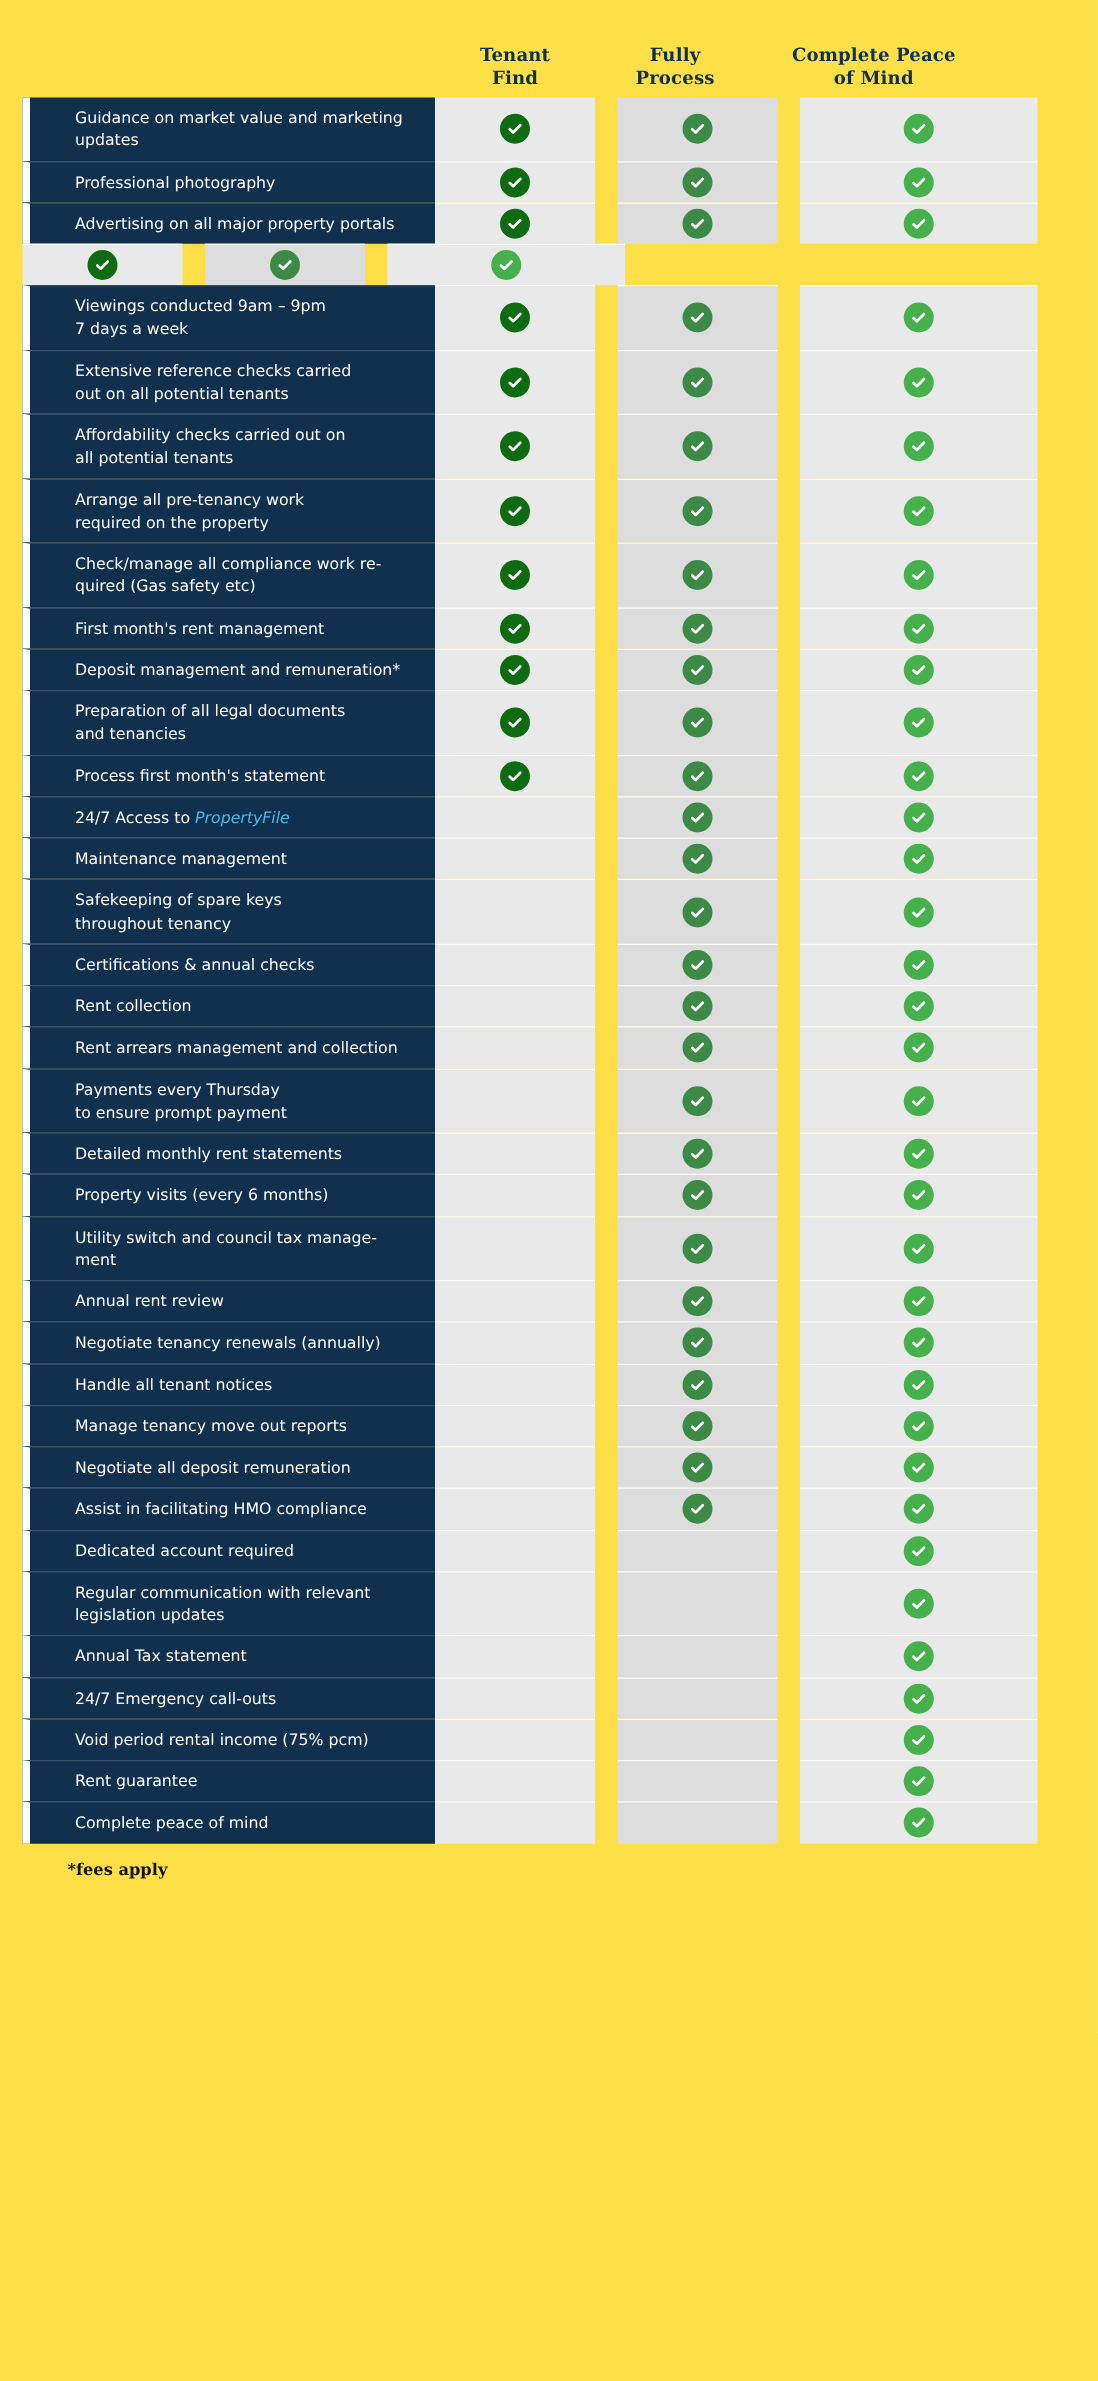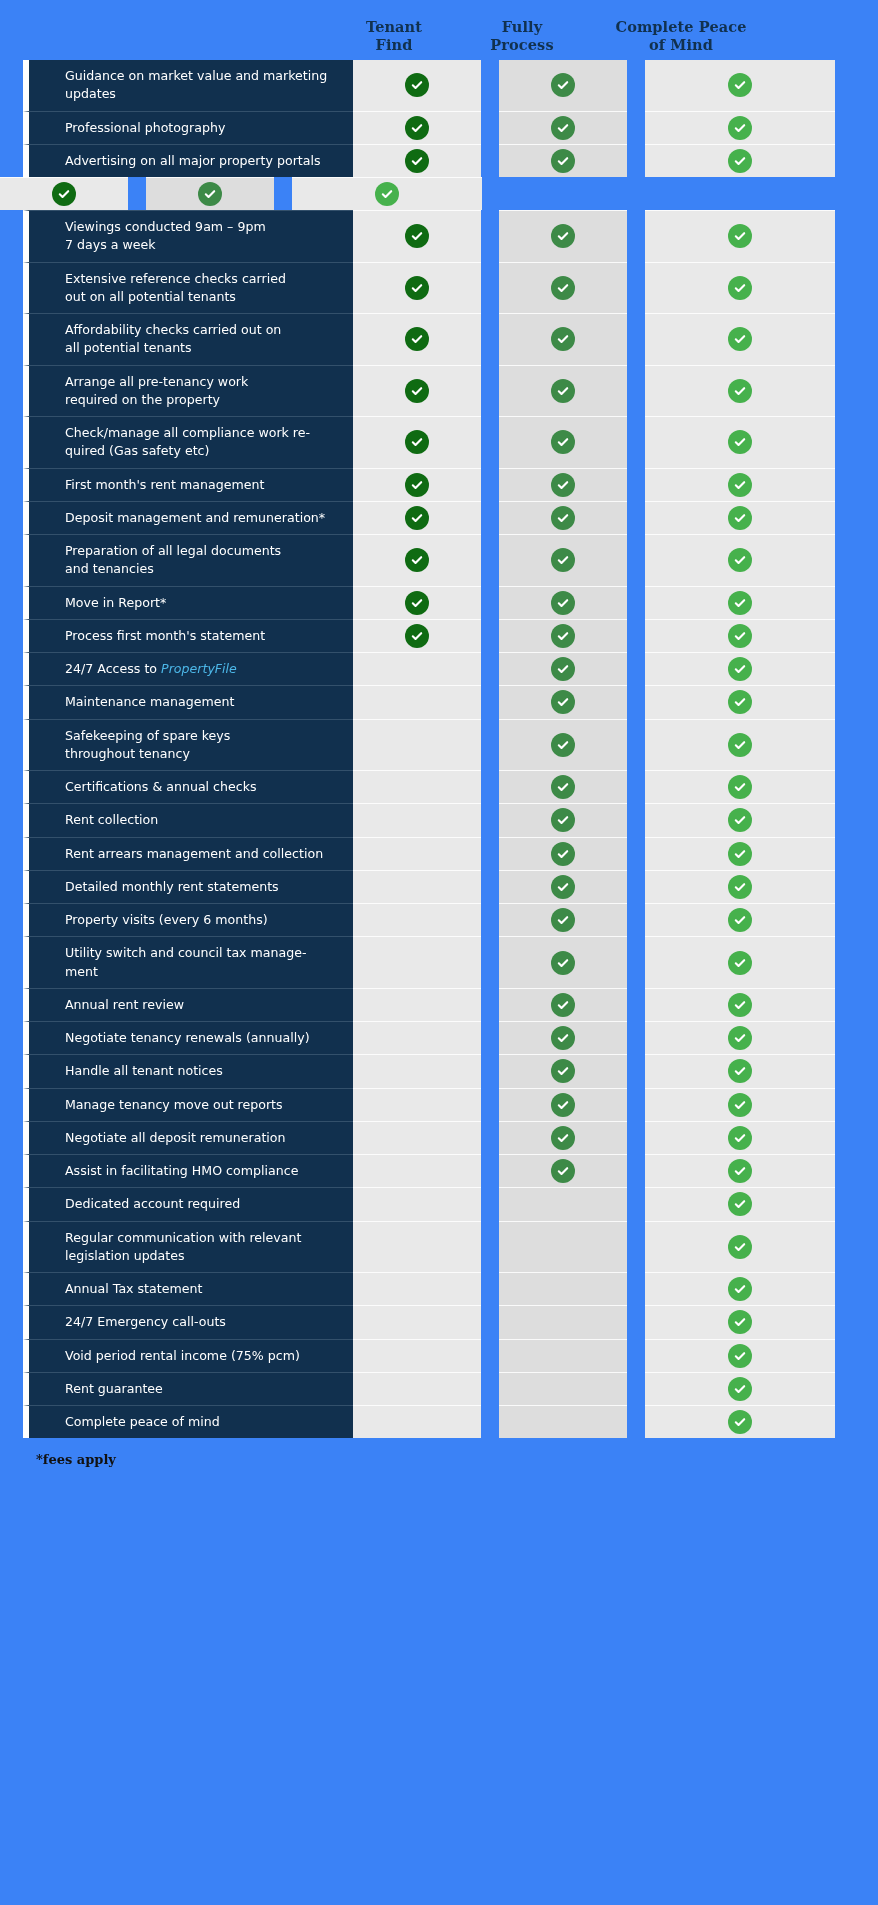--- a/index.html
+++ b/index.html
@@ -6,23 +6,23 @@
   body{
     width:878px;
     background:#ffffff;
     font-family:"DejaVu Sans", sans-serif;
     -webkit-font-smoothing:antialiased;
   }
   .sheet{
     position:relative;
     width:878px;
     min-height:1905px;
-    background:#3b82f6;
+    background:#fde047;
     box-sizing:border-box;
-    padding:0;
+    padding:18px;
   }
 
   
   .thead{
     display:flex;
     align-items:flex-end;
     height:60px;
     padding:0;
   }
   .th-spacer{width:330px;flex:0 0 330px;}
@@ -54,21 +54,20 @@
     background:#11304e;
     color:#ffffff;
     font-size:12.6px;
     line-height:1.45;
     display:flex;
     align-items:center;
     padding:7px 10px 7px 36px;
     box-sizing:border-box;
     border-top:1px solid #33506b;
     border-left:6px solid #ffffff;
-    margin-left:23px;
   }
   .row:first-child .cell-label{border-top:none;}
   .cell-label .pf{
     color:#4cb7e8;
     font-style:italic;
   }
   .cell-label .txt{display:block;}
 
   .cell-mark{
     flex:0 0 auto;
@@ -461,48 +460,20 @@
           <span class="check g3">
             <svg width="14" height="14" viewBox="0 0 16 16" aria-hidden="true">
               <path d="M3.2 8.4 L6.3 11.4 L12.8 4.8" fill="none" stroke="#ffffff" stroke-width="2.4" stroke-linecap="round" stroke-linejoin="round"></path>
             </svg>
           </span>
         </div>
       </div>
       <div class="row">
         <div class="cell-label">
           <span>
-            <span class="txt">Move in Report*</span>
-          </span>
-        </div>
-        <div class="cell-mark c1">
-          <span class="check g1">
-            <svg width="14" height="14" viewBox="0 0 16 16" aria-hidden="true">
-              <path d="M3.2 8.4 L6.3 11.4 L12.8 4.8" fill="none" stroke="#ffffff" stroke-width="2.4" stroke-linecap="round" stroke-linejoin="round"></path>
-            </svg>
-          </span>
-        </div>
-        <div class="cell-mark c2">
-          <span class="check g2">
-            <svg width="14" height="14" viewBox="0 0 16 16" aria-hidden="true">
-              <path d="M3.2 8.4 L6.3 11.4 L12.8 4.8" fill="none" stroke="#ffffff" stroke-width="2.4" stroke-linecap="round" stroke-linejoin="round"></path>
-            </svg>
-          </span>
-        </div>
-        <div class="cell-mark c3">
-          <span class="check g3">
-            <svg width="14" height="14" viewBox="0 0 16 16" aria-hidden="true">
-              <path d="M3.2 8.4 L6.3 11.4 L12.8 4.8" fill="none" stroke="#ffffff" stroke-width="2.4" stroke-linecap="round" stroke-linejoin="round"></path>
-            </svg>
-          </span>
-        </div>
-      </div>
-      <div class="row">
-        <div class="cell-label">
-          <span>
             <span class="txt">Process first month's statement</span>
           </span>
         </div>
         <div class="cell-mark c1">
           <span class="check g1">
             <svg width="14" height="14" viewBox="0 0 16 16" aria-hidden="true">
               <path d="M3.2 8.4 L6.3 11.4 L12.8 4.8" fill="none" stroke="#ffffff" stroke-width="2.4" stroke-linecap="round" stroke-linejoin="round"></path>
             </svg>
           </span>
         </div>
@@ -639,20 +610,45 @@
             <svg width="14" height="14" viewBox="0 0 16 16" aria-hidden="true">
               <path d="M3.2 8.4 L6.3 11.4 L12.8 4.8" fill="none" stroke="#ffffff" stroke-width="2.4" stroke-linecap="round" stroke-linejoin="round"></path>
             </svg>
           </span>
         </div>
       </div>
       <div class="row">
         <div class="cell-label">
           <span>
             <span class="txt">Rent arrears management and collection</span>
+          </span>
+        </div>
+        <div class="cell-mark c1">
+          <span class="check empty"></span>
+        </div>
+        <div class="cell-mark c2">
+          <span class="check g2">
+            <svg width="14" height="14" viewBox="0 0 16 16" aria-hidden="true">
+              <path d="M3.2 8.4 L6.3 11.4 L12.8 4.8" fill="none" stroke="#ffffff" stroke-width="2.4" stroke-linecap="round" stroke-linejoin="round"></path>
+            </svg>
+          </span>
+        </div>
+        <div class="cell-mark c3">
+          <span class="check g3">
+            <svg width="14" height="14" viewBox="0 0 16 16" aria-hidden="true">
+              <path d="M3.2 8.4 L6.3 11.4 L12.8 4.8" fill="none" stroke="#ffffff" stroke-width="2.4" stroke-linecap="round" stroke-linejoin="round"></path>
+            </svg>
+          </span>
+        </div>
+      </div>
+      <div class="row">
+        <div class="cell-label">
+          <span>
+            <span class="txt">Payments every Thursday</span>
+            <span class="txt">to ensure prompt payment</span>
           </span>
         </div>
         <div class="cell-mark c1">
           <span class="check empty"></span>
         </div>
         <div class="cell-mark c2">
           <span class="check g2">
             <svg width="14" height="14" viewBox="0 0 16 16" aria-hidden="true">
               <path d="M3.2 8.4 L6.3 11.4 L12.8 4.8" fill="none" stroke="#ffffff" stroke-width="2.4" stroke-linecap="round" stroke-linejoin="round"></path>
             </svg>

